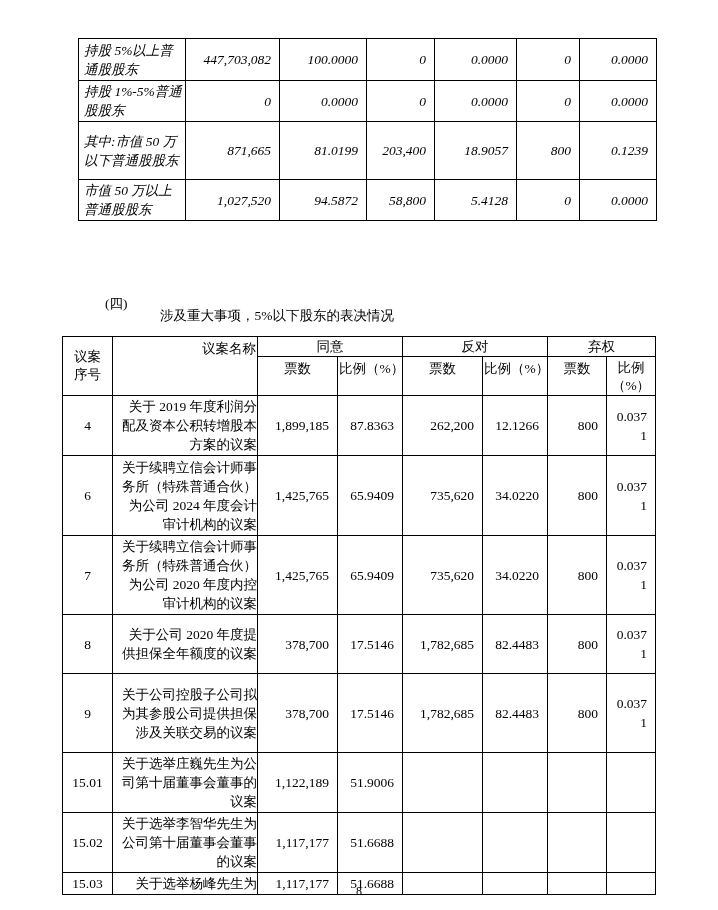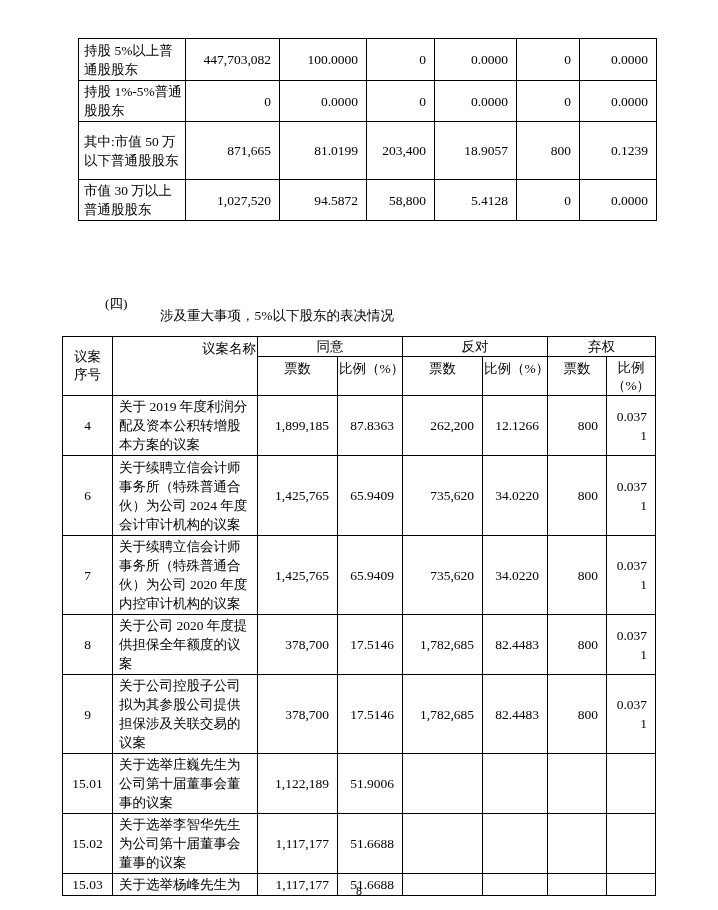--- a/index.html
+++ b/index.html
@@ -8,30 +8,30 @@
     font-family:"Liberation Serif","DejaVu Serif",serif; color:#000;
     overflow:hidden;
   }
   table { border-collapse:collapse; table-layout:fixed; position:absolute; }
   td, th {
     border:1px solid #000; font-size:13.5px; line-height:19px;
     padding:1px 4px; vertical-align:middle; overflow:hidden;
     font-weight:normal; word-break:break-word;
   }
   
-  #t1 { left:78px; top:38px; width:578px; }
+  #t1 { left:78px; top:38px; width:578px;font-style:italic; }
   
   #t2 { left:62px; top:336px; width:593px; }
   .lbl { text-align:left; padding-left:5px; padding-right:3px; }
   .num { text-align:right; padding-right:8px; }
   .ctr { text-align:center; padding-left:1px; padding-right:1px; }
   .hdr { text-align:center; padding:0 1px; white-space:nowrap; }
   .hdr-wrap { text-align:center; padding:0 1px; }
   .hdr-wrap span { display:block; line-height:18px; }
-  .name-cell { text-align:left; padding-left:6px; padding-right:8px; }
+  .name-cell { text-align:right; padding-left:6px; padding-right:0; }
   .section-heading { position:absolute; top:295px; left:0; width:718px; font-size:13.5px; }
   .section-no { position:absolute; left:105px; top:0; }
   .section-title { position:absolute; left:160px; top:12px; }
   .page-number { position:absolute; top:884px; left:0; width:718px; text-align:center; font-size:12px; }
 </style>
 </head>
 <body>
 
 <div class="page">
 
@@ -67,21 +67,21 @@
     <tr style="height:58px">
       <td class="lbl">其中:市值 50 万以下普通股股东</td>
       <td class="num">871,665</td>
       <td class="num">81.0199</td>
       <td class="num">203,400</td>
       <td class="num">18.9057</td>
       <td class="num">800</td>
       <td class="num">0.1239</td>
     </tr>
     <tr style="height:40px">
-      <td class="lbl">市值 30 万以上普通股股东</td>
+      <td class="lbl">市值 50 万以上普通股股东</td>
       <td class="num">1,027,520</td>
       <td class="num">94.5872</td>
       <td class="num">58,800</td>
       <td class="num">5.4128</td>
       <td class="num">0</td>
       <td class="num">0.0000</td>
     </tr>
   </tbody>
     </table>
 

